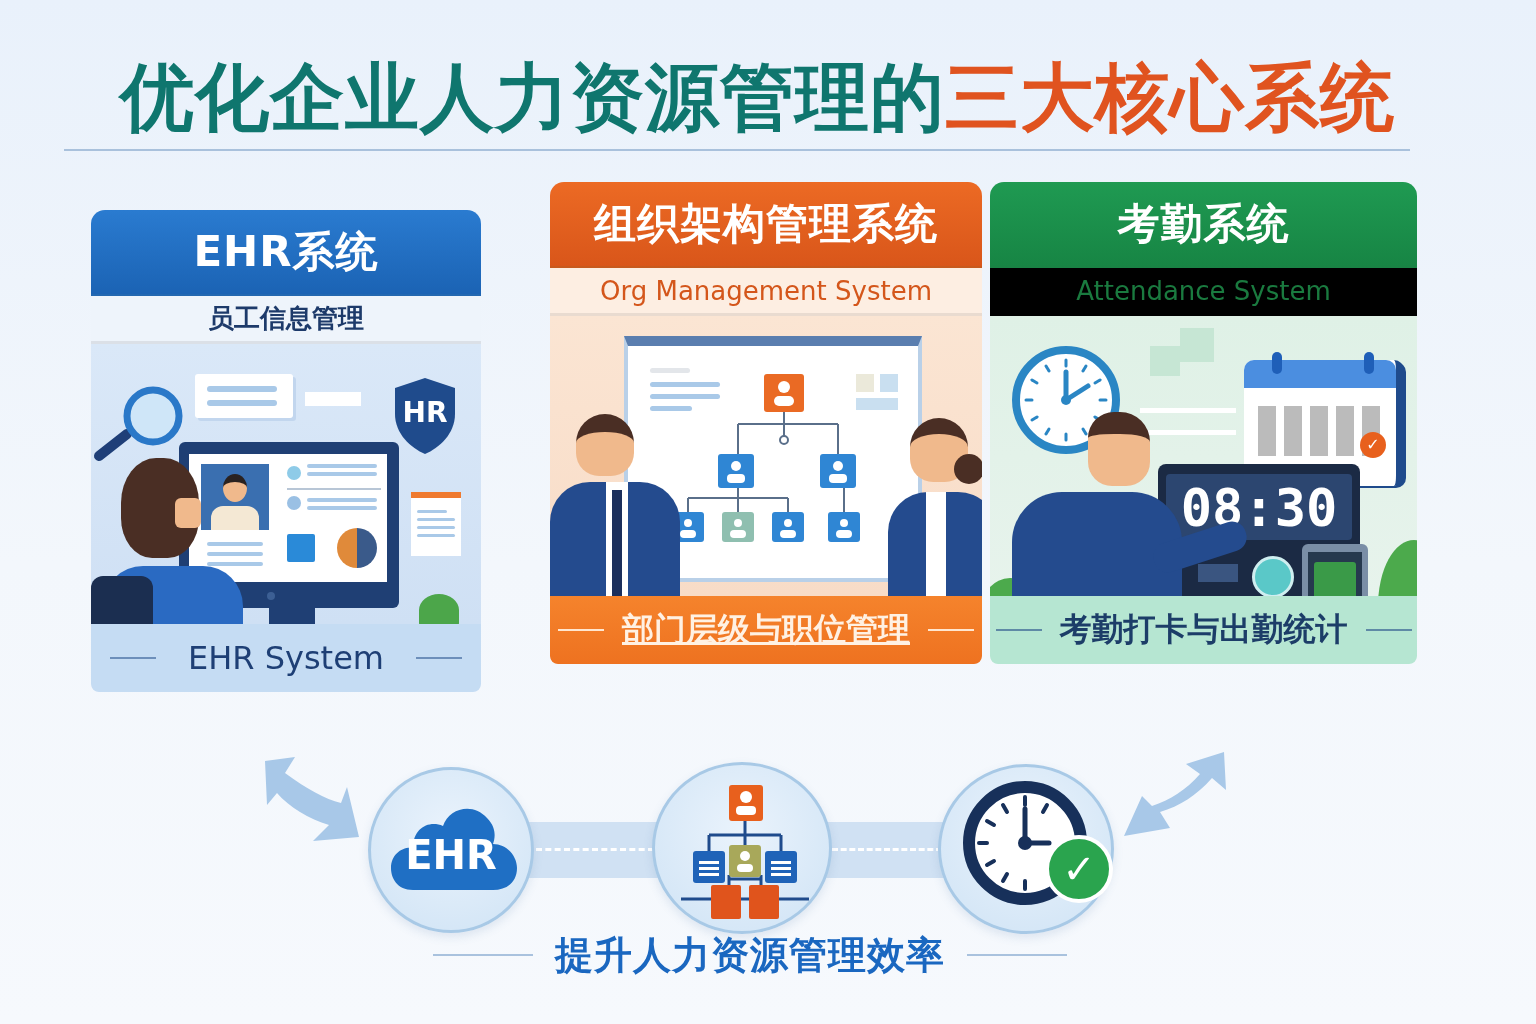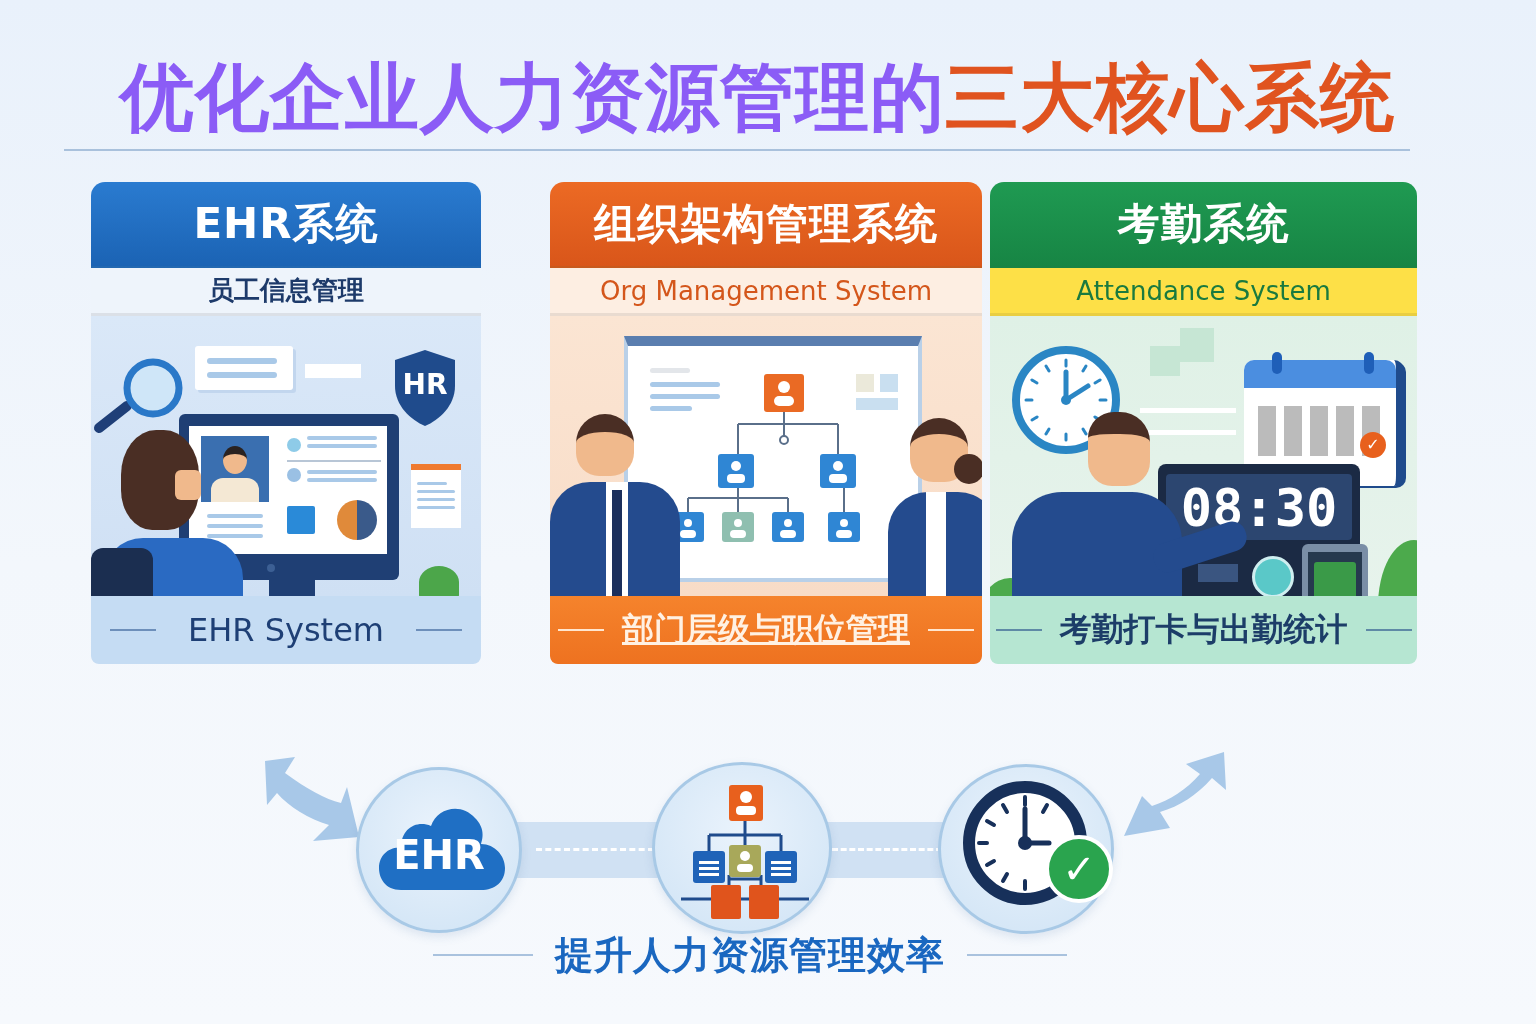--- a/index.html
+++ b/index.html
@@ -7,21 +7,21 @@
   body {
     font-family: "DejaVu Sans", "Liberation Sans", sans-serif;
     background: linear-gradient(180deg, #e9f1fb 0%, #f3f7fc 55%, #f6f9fd 100%);
     position: relative;
   }
   .title {
     position: absolute; left: 120px; top: 52px; width: 1240px; height: 90px;
     font-size: 74px; font-weight: bold; letter-spacing: 1px; line-height: 90px;
     white-space: nowrap;
   }
-  .title .t1 { color: #8b5cf6; }
+  .title .t1 { color: #0f766e; }
   .title .t2 { color: #e0531f; }
   .title-rule {
     position: absolute; left: 64px; top: 149px; width: 1346px; height: 2px;
     background: #a9c1dc;
   }
 
   
   .panel { position: absolute; top: 182px; border-radius: 14px 14px 6px 6px; overflow: hidden; }
   .panel .head {
     height: 86px; display: flex; align-items: center; justify-content: center;
@@ -32,37 +32,37 @@
     height: 48px; display: flex; align-items: center; justify-content: center;
     font-size: 26px; font-weight: bold; border-bottom: 3px solid rgba(0,0,0,0.08);
   }
   .panel .illus { position: relative; height: 280px; overflow: hidden; }
   .panel .foot {
     height: 68px; display: flex; align-items: center; justify-content: center;
     font-size: 32px; gap: 18px; border-radius: 0 0 8px 8px;
   }
   .foot .dash { display: inline-block; width: 46px; height: 2px; }
 
-  #p-ehr { left: 91px; width: 390px; }
+  #p-ehr { left: 91px; width: 390px; margin-top: 28px; }
   #p-ehr .head { background: linear-gradient(180deg, #2a7bd0, #1b63b4); }
   #p-ehr .sub { background: #eef4fb; color: #1d3a6a; }
   #p-ehr .illus { background: linear-gradient(180deg, #dae8f8, #cfe0f4); }
   #p-ehr .foot { background: #c5dcf3; color: #1e3f75; gap: 32px; }
   #p-ehr .foot .dash { background: #6d8fba; }
 
   #p-org { left: 550px; width: 432px; }
   #p-org .head { background: linear-gradient(180deg, #ec6a24, #d9561a); }
   #p-org .sub { background: #fdeee2; color: #d4561b; font-weight: normal; }
   #p-org .illus { background: linear-gradient(180deg, #fbe5d3, #f8dcc7); }
   #p-org .foot { background: linear-gradient(180deg, #f5832c, #ee7220); color: #fff1e3; font-weight: bold; text-decoration: underline; }
   #p-org .foot .dash { background: #ffe6cf; }
 
   #p-att { left: 990px; width: 427px; }
   #p-att .head { background: linear-gradient(180deg, #1f9a52, #178544); }
-  #p-att .sub { background: #fde047; color: #1a7a3f; font-weight: normal; }
+  #p-att .sub { background: #000000; color: #1a7a3f; font-weight: normal; }
   #p-att .illus { background: linear-gradient(180deg, #dff1e6, #e7f3ec); }
   #p-att .foot { background: #b6e6d2; color: #1c3d68; font-weight: bold; }
   #p-att .foot .dash { background: #5f8aa6; }
 
   
   .abs { position: absolute; }
   .line { position: absolute; height: 6px; border-radius: 3px; background: #a9c9e8; }
 
   
   .band {
@@ -318,21 +318,21 @@
   <path d="M10 6 L40 2 L30 18 C52 34 70 44 86 48 L92 32 L104 82 L58 86 L74 70 C54 64 34 52 22 38 L12 50 Z" fill="#a8c8e8"></path>
 </svg>
 <svg class="abs" style="left:1124px;top:750px" width="110" height="100" viewBox="0 0 110 100">
   <path d="M100 2 L102 40 L88 28 C72 46 56 56 36 62 L46 78 L0 86 L18 46 L28 56 C46 50 62 40 76 24 L62 14 Z" fill="#a8c8e8"></path>
 </svg>
 
 <div class="band"></div>
 <div class="dashline" style="left:536px;width:118px;"></div>
 <div class="dashline" style="left:832px;width:110px;"></div>
 
-<div class="circle" style="left:356px;top:767px;width:166px;height:166px;">
+<div class="circle" style="left:368px;top:767px;width:166px;height:166px;">
   <svg class="abs" style="left:18px;top:28px" width="130" height="96" viewBox="0 0 130 96">
     <path d="M24 92 C8 92 2 80 2 70 C2 56 14 48 24 50 C24 30 40 22 54 28 C60 10 84 4 98 20 C108 30 106 40 104 46 C118 46 128 58 128 70 C128 84 118 92 104 92 Z" fill="#1f6fc4"></path>
   </svg>
   <div class="abs" style="left:0;top:62px;width:160px;text-align:center;color:#fff;font-size:40px;font-weight:bold;">EHR</div>
 </div>
 
 <div class="circle" style="left:652px;top:762px;width:180px;height:172px;">
   <svg class="abs" style="left:20px;top:14px" width="140" height="140" viewBox="0 0 140 140">
     <line x1="34" y1="72" x2="34" y2="56" stroke="#1f4b8c" stroke-width="3"></line>
     <line x1="34" y1="56" x2="106" y2="56" stroke="#1f4b8c" stroke-width="3"></line>

